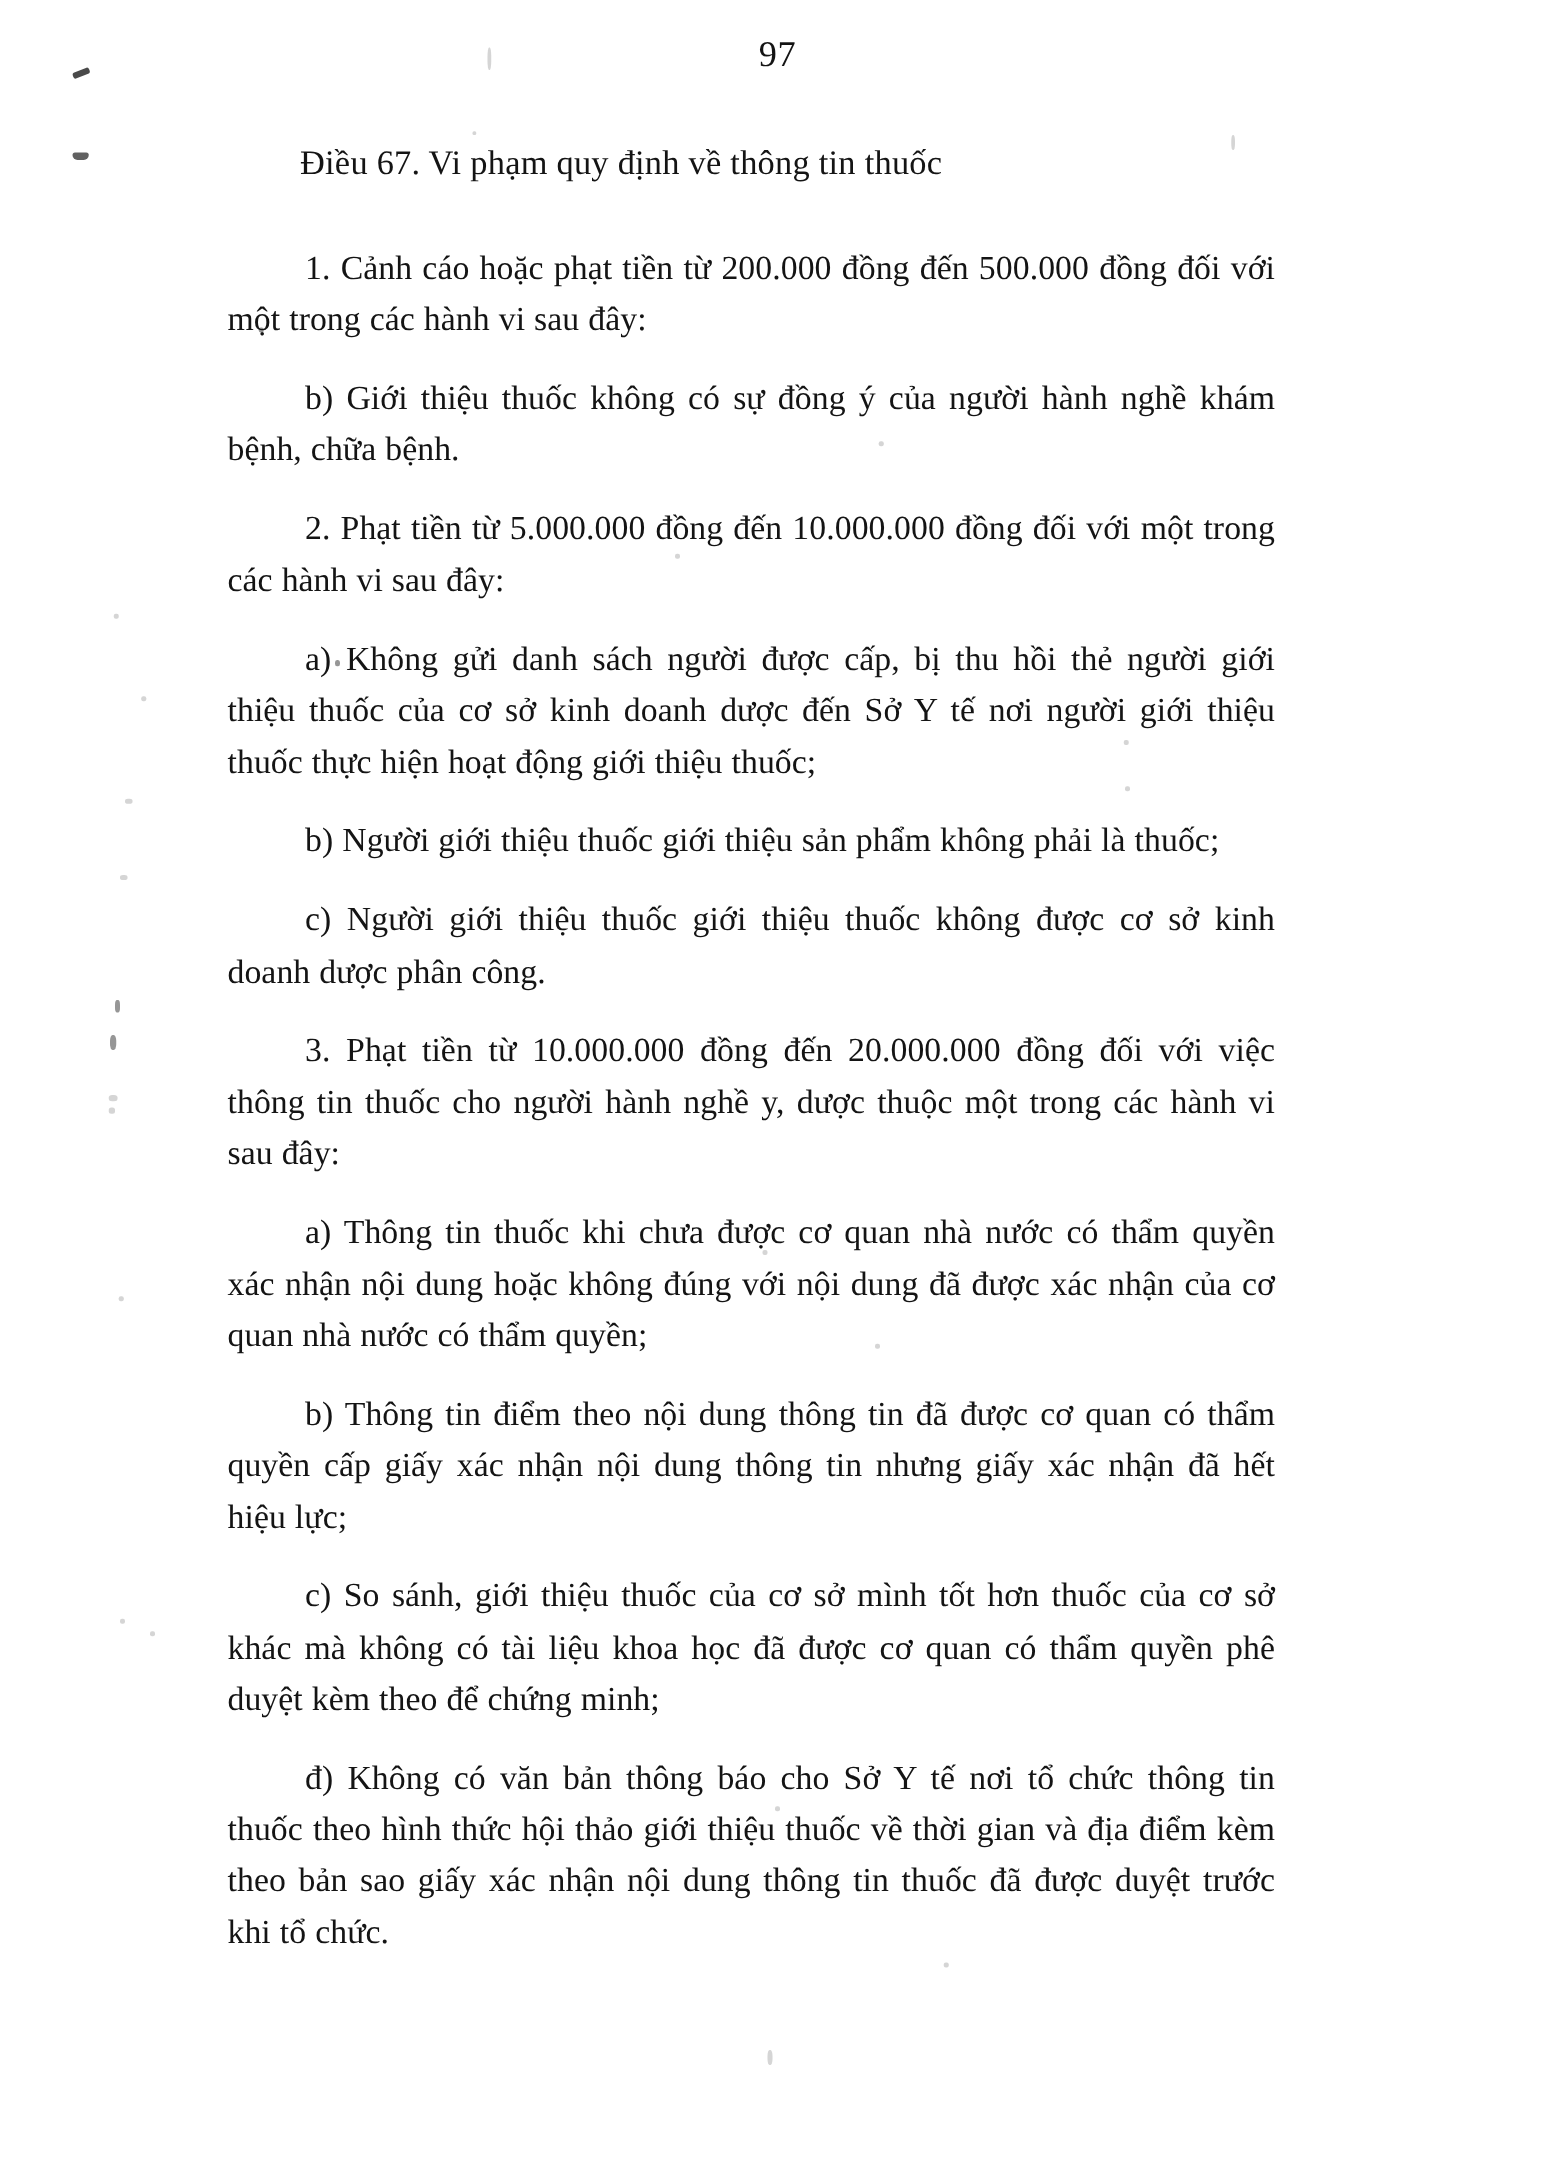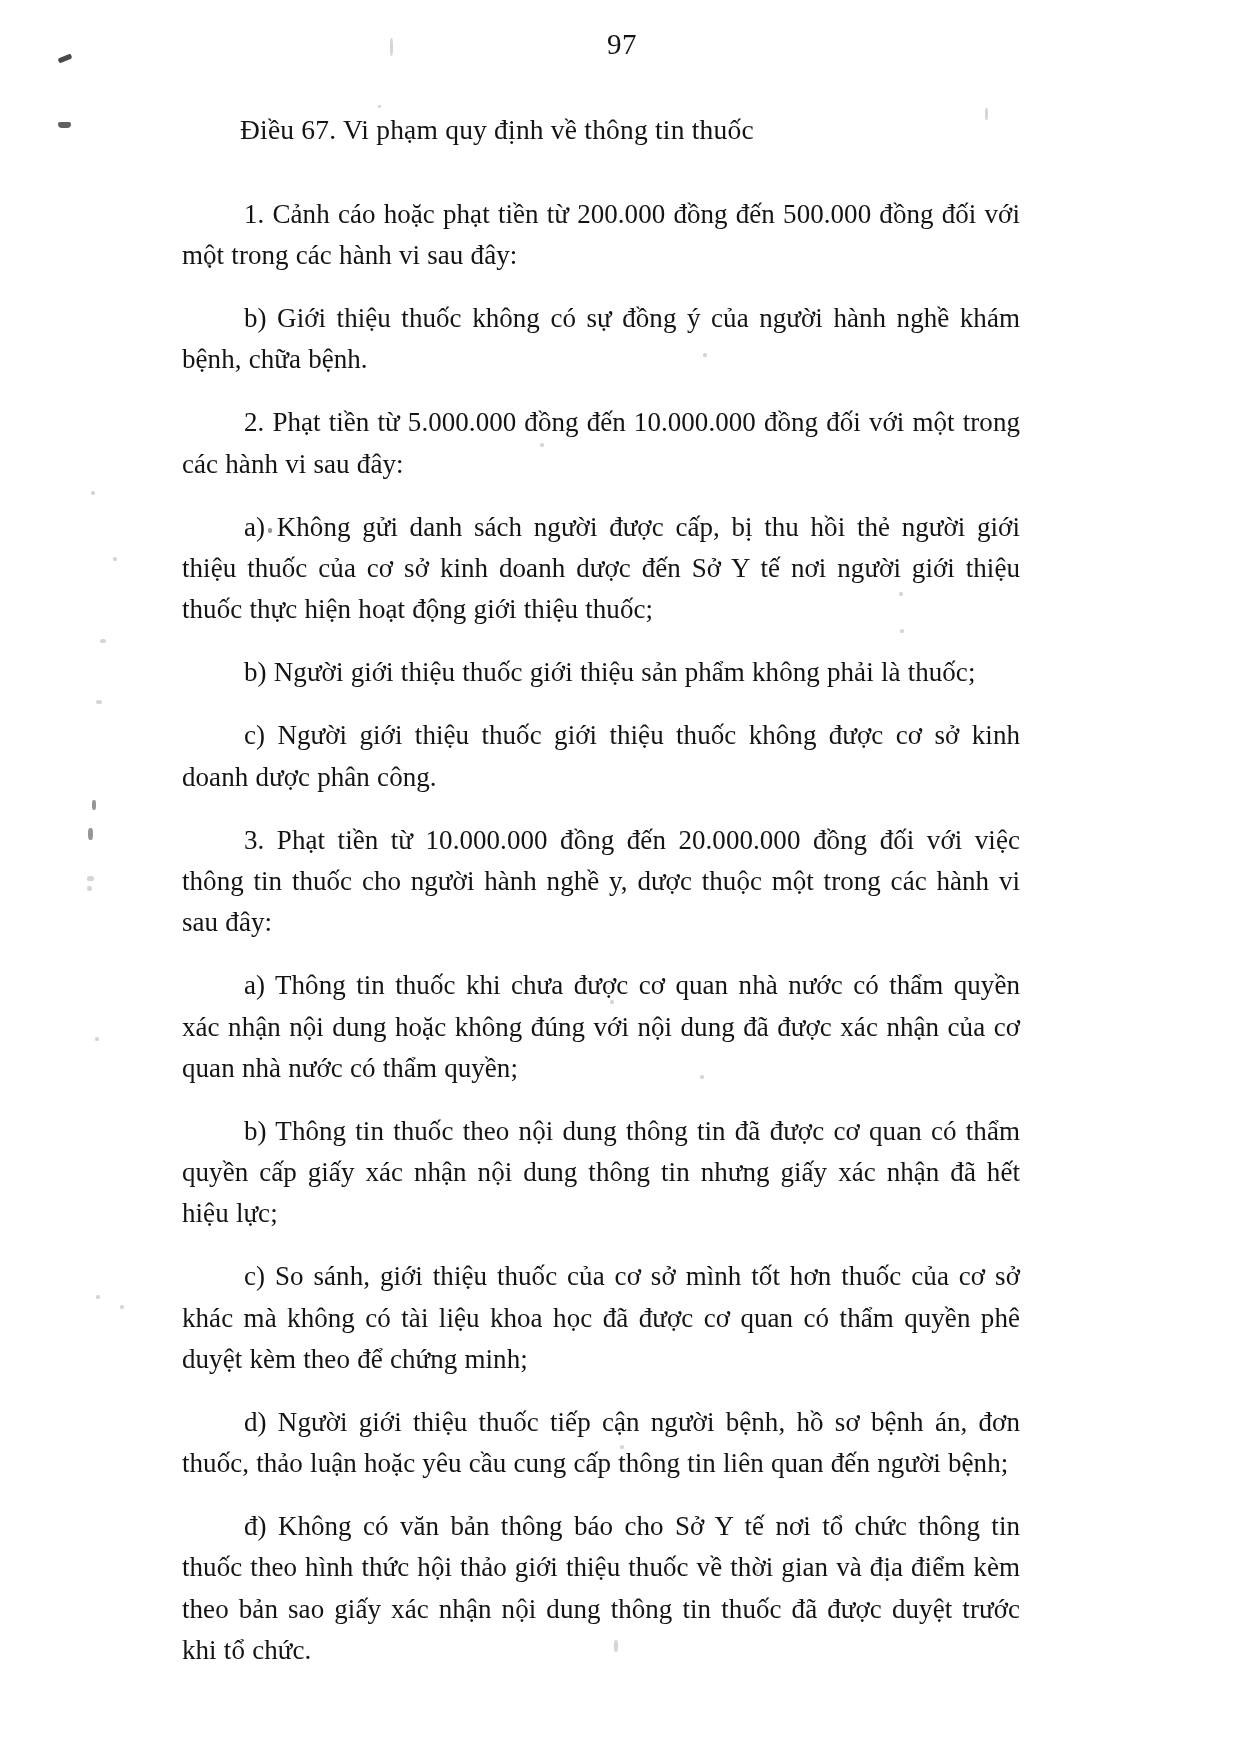--- a/index.html
+++ b/index.html
@@ -124,19 +124,18 @@
     <div class="heading">Điều 67. Vi phạm quy định về thông tin thuốc</div>
 
     <p class="para">1. Cảnh cáo hoặc phạt tiền từ 200.000 đồng đến 500.000 đồng đối với một trong các hành vi sau đây:</p>
     <p class="para">b) Giới thiệu thuốc không có sự đồng ý của người hành nghề khám bệnh, chữa bệnh.</p>
     <p class="para">2. Phạt tiền từ 5.000.000 đồng đến 10.000.000 đồng đối với một trong các hành vi sau đây:</p>
     <p class="para">a) Không gửi danh sách người được cấp, bị thu hồi thẻ người giới thiệu thuốc của cơ sở kinh doanh dược đến Sở Y tế nơi người giới thiệu thuốc thực hiện hoạt động giới thiệu thuốc;</p>
     <p class="para">b) Người giới thiệu thuốc giới thiệu sản phẩm không phải là thuốc;</p>
     <p class="para">c) Người giới thiệu thuốc giới thiệu thuốc không được cơ sở kinh doanh dược phân công.</p>
     <p class="para">3. Phạt tiền từ 10.000.000 đồng đến 20.000.000 đồng đối với việc thông tin thuốc cho người hành nghề y, dược thuộc một trong các hành vi sau đây:</p>
     <p class="para">a) Thông tin thuốc khi chưa được cơ quan nhà nước có thẩm quyền xác nhận nội dung hoặc không đúng với nội dung đã được xác nhận của cơ quan nhà nước có thẩm quyền;</p>
-    <p class="para">b) Thông tin thuốc theo nội dung thông tin đã được cơ quan có thẩm quyền cấp giấy xác nhận nội dung thông tin nhưng giấy xác nhận đã hết hiệu lực;</p>
+    <p class="para">b) Thông tin điểm theo nội dung thông tin đã được cơ quan có thẩm quyền cấp giấy xác nhận nội dung thông tin nhưng giấy xác nhận đã hết hiệu lực;</p>
     <p class="para">c) So sánh, giới thiệu thuốc của cơ sở mình tốt hơn thuốc của cơ sở khác mà không có tài liệu khoa học đã được cơ quan có thẩm quyền phê duyệt kèm theo để chứng minh;</p>
-    <p class="para">d) Người giới thiệu thuốc tiếp cận người bệnh, hồ sơ bệnh án, đơn thuốc, thảo luận hoặc yêu cầu cung cấp thông tin liên quan đến người bệnh;</p>
     <p class="para">đ) Không có văn bản thông báo cho Sở Y tế nơi tổ chức thông tin thuốc theo hình thức hội thảo giới thiệu thuốc về thời gian và địa điểm kèm theo bản sao giấy xác nhận nội dung thông tin thuốc đã được duyệt trước khi tổ chức.</p>
 
   </div>
 </div>
 
 </body></html>

